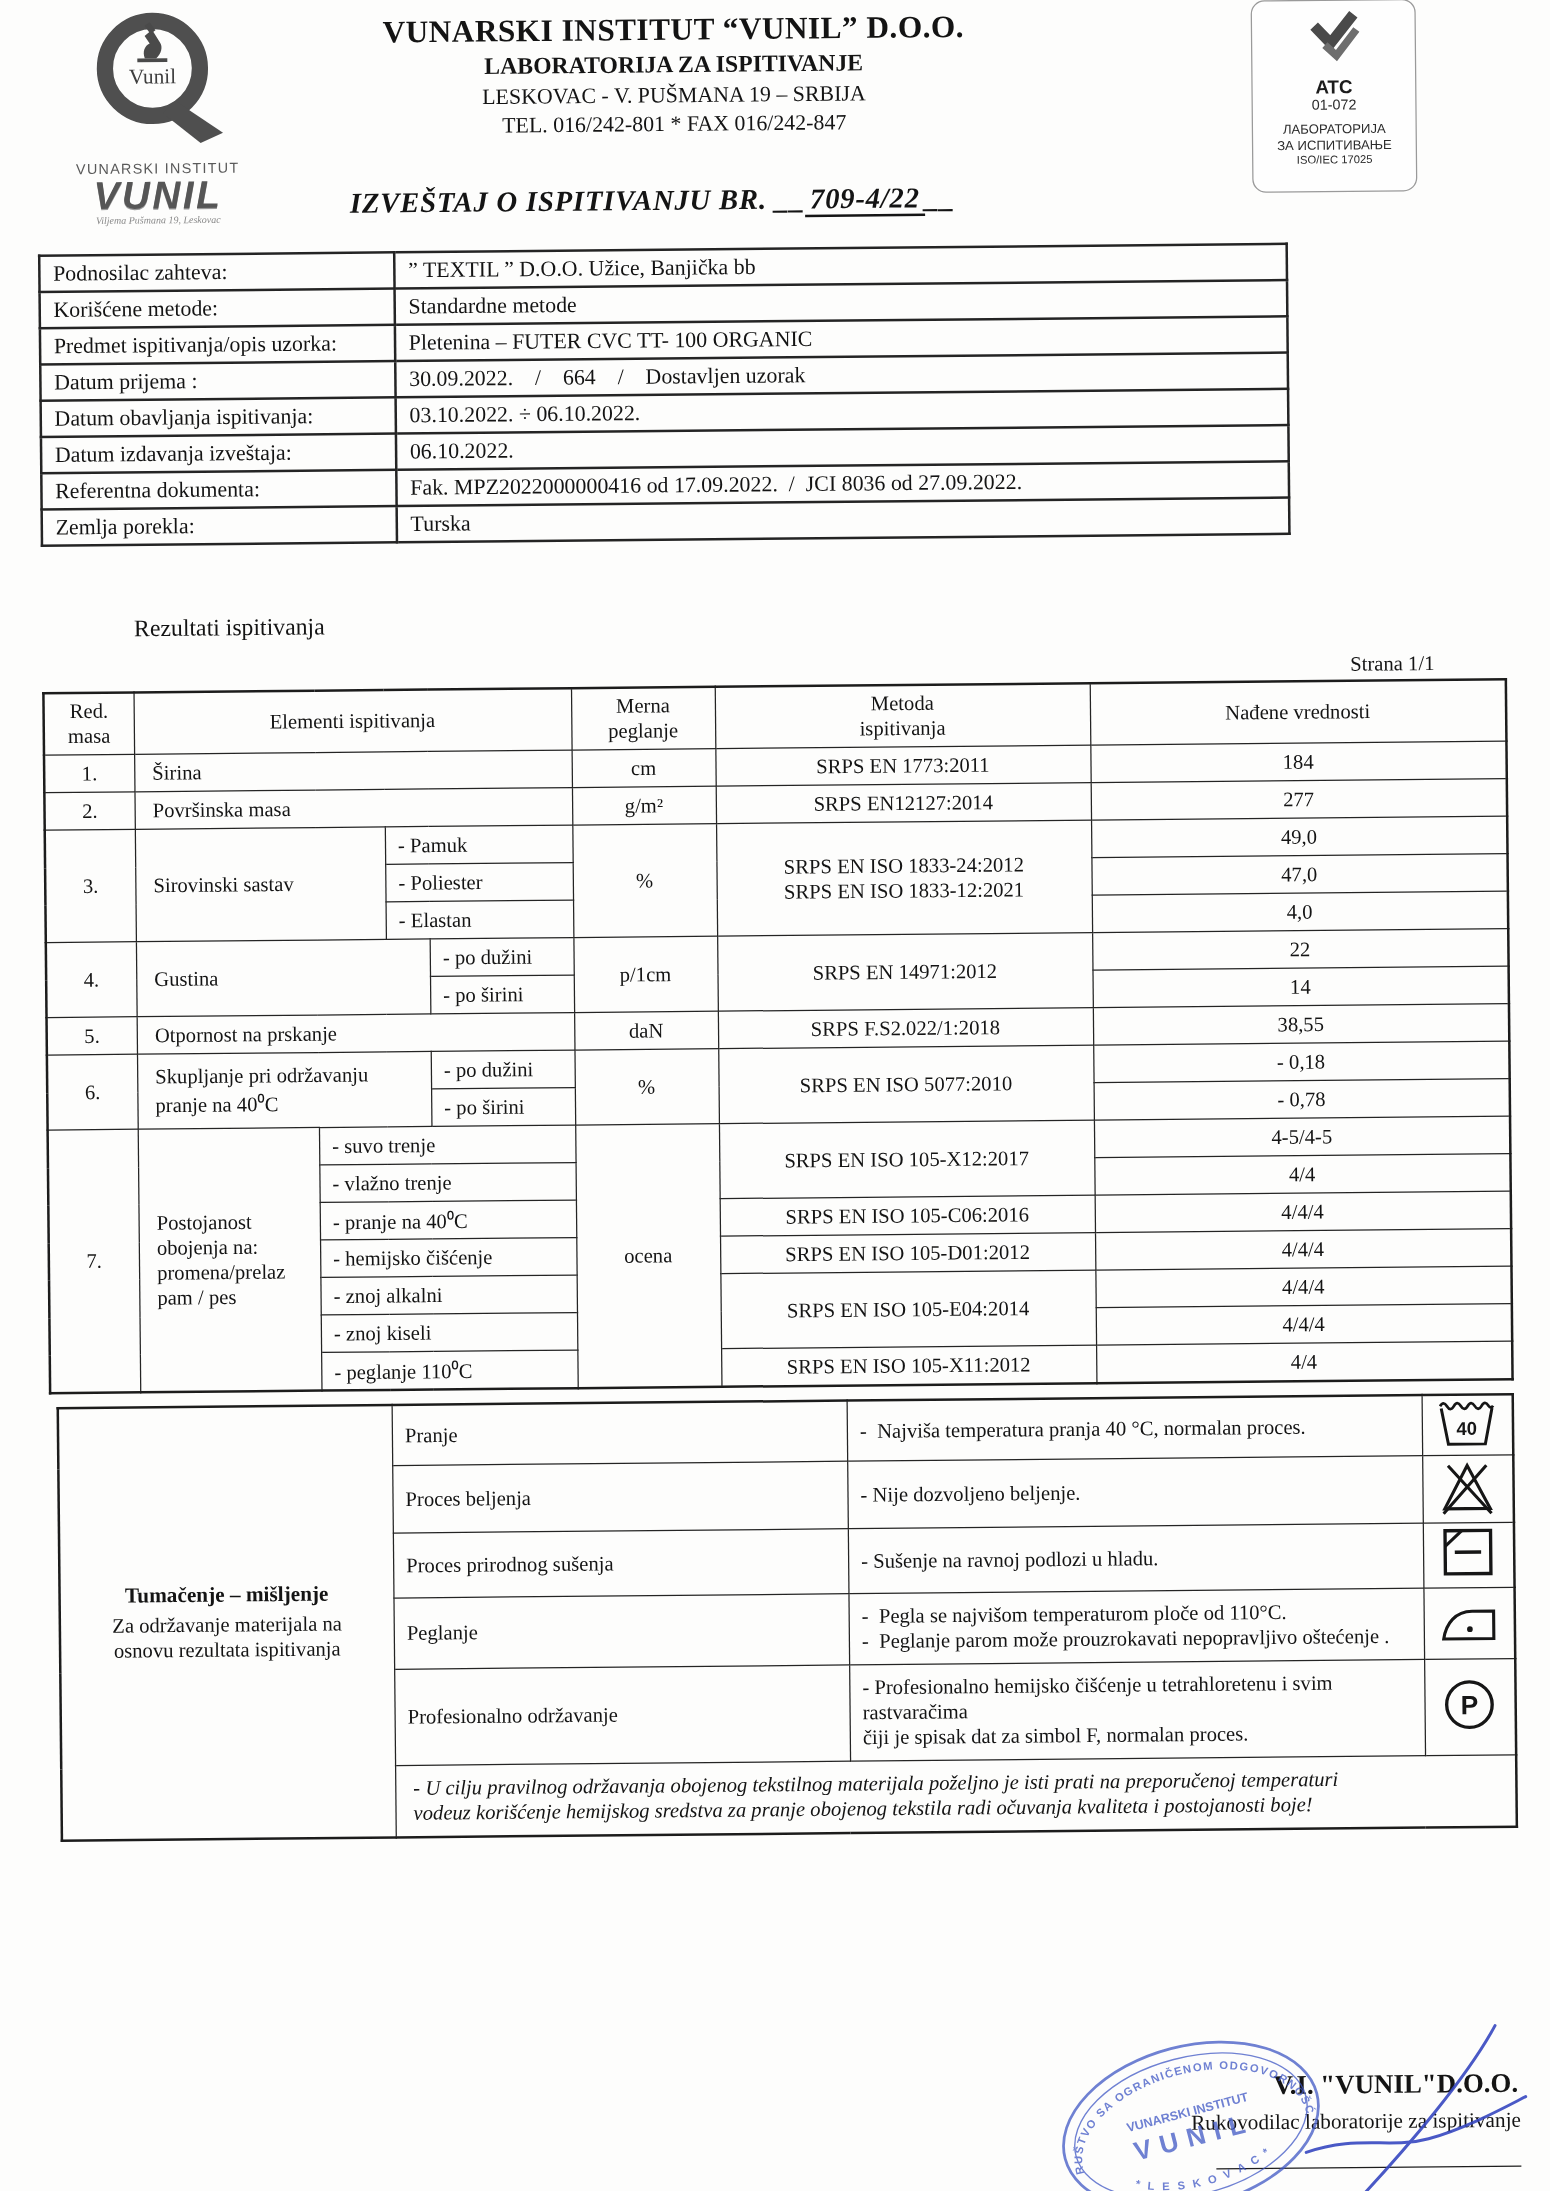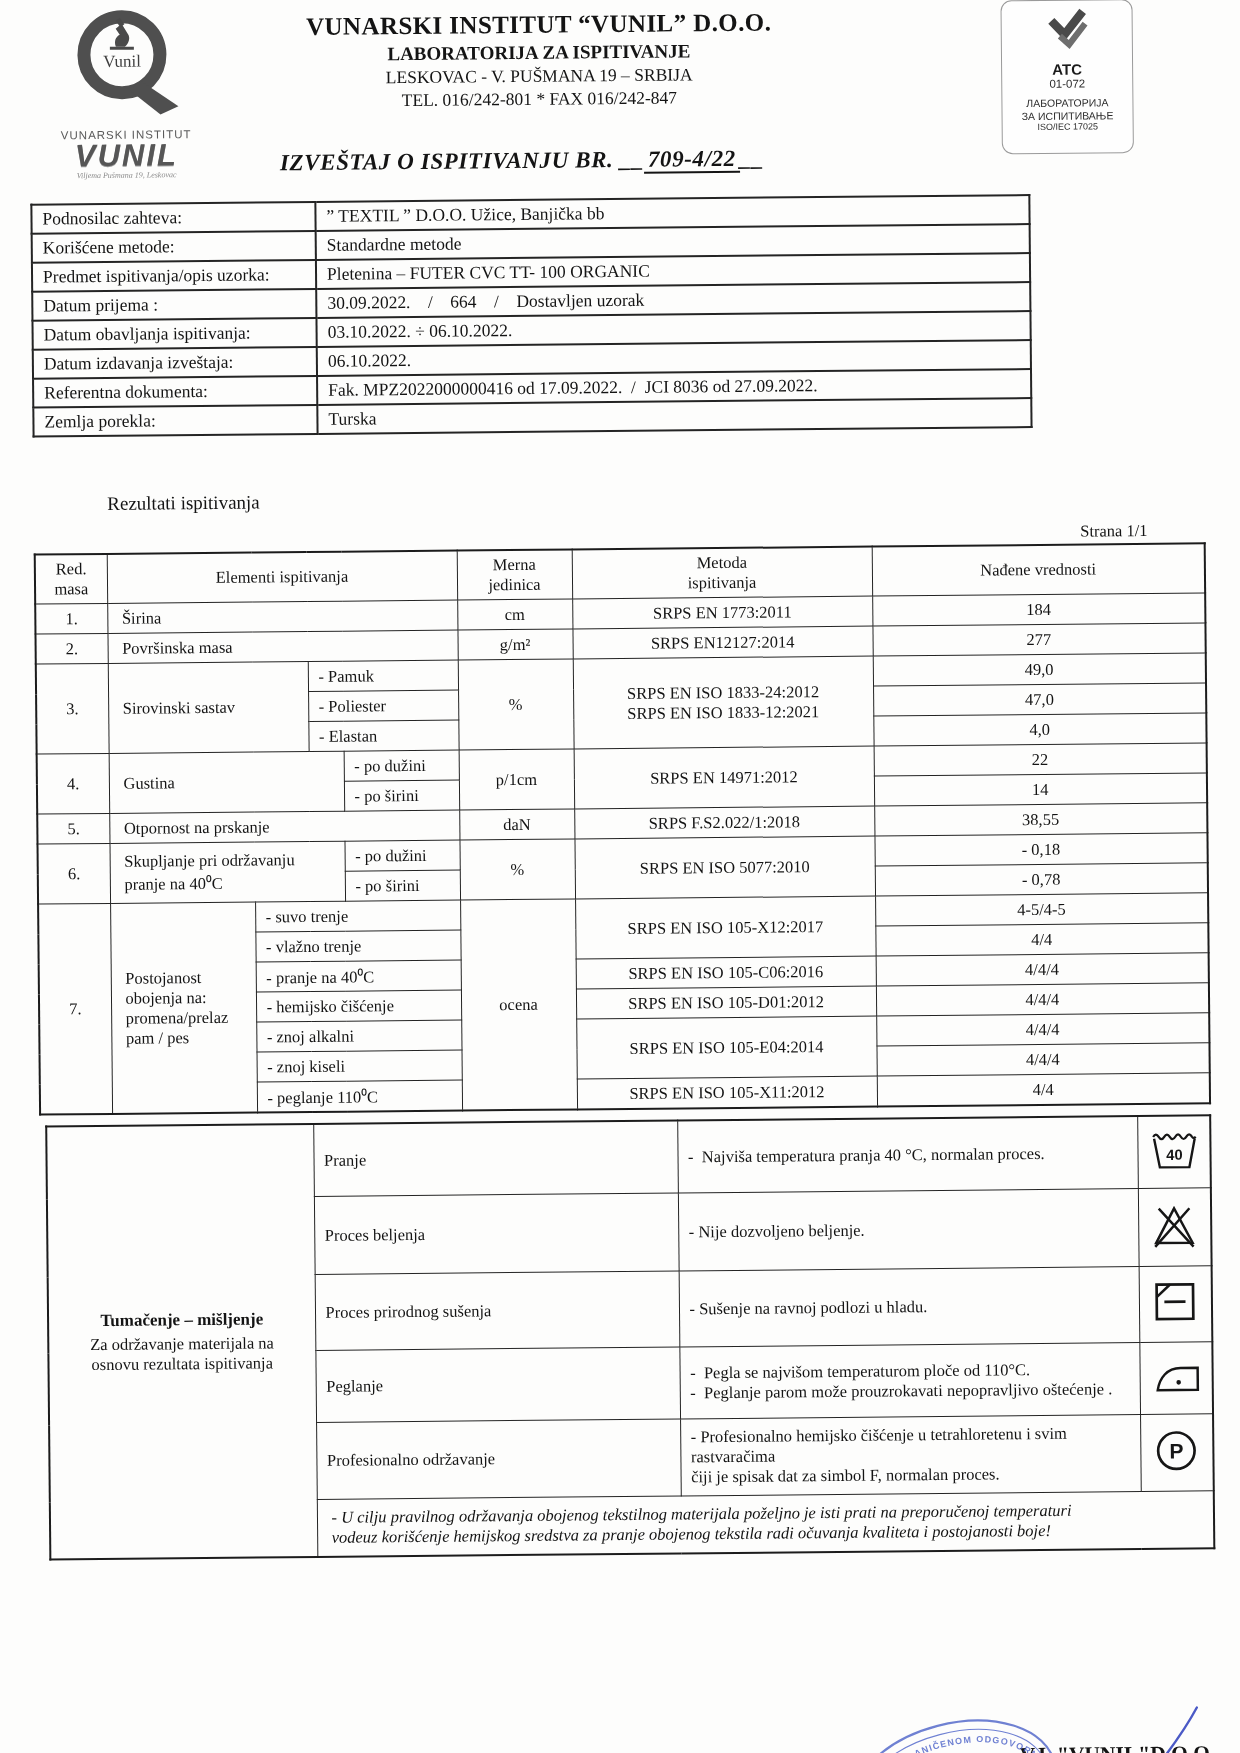--- a/index.html
+++ b/index.html
@@ -48,21 +48,21 @@
 
   
   .care-table { border-collapse:collapse; width:1164px; margin:10px 0 0 6px; table-layout:fixed; }
   .care-table td { border:1.9px solid #242424; font-size:16.5px; padding:8px 10px; }
   .care-table { border:2.5px solid #1c1c1c; }
   .care-left { text-align:center; vertical-align:middle; }
   .care-title { font-size:17px; font-weight:bold; }
   .care-sub { font-size:16.5px; margin-top:4px; }
   .care-label { vertical-align:middle; }
   .care-desc { vertical-align:middle; }
-  .care-icon { text-align:center; vertical-align:middle; padding:12px !important; }
+  .care-icon { text-align:center; vertical-align:middle; padding:0 !important; }
   .care-note { font-style:italic; font-size:16px; padding:8px 14px !important; }
 
   
   .sig-block { position:relative; height:212px; margin-top:118px; }
   .sig-company { position:absolute; right:2px; top:74px; font-size:21.5px; font-weight:bold; }
   .sig-role { position:absolute; right:0px; top:106px; font-size:17px; }
   .sig-line { position:absolute; right:0px; top:152px; width:244px; border-top:1.6px solid #1d1d1d; }
   .sig-svg { position:absolute; left:700px; top:-12px; width:480px; height:312px; pointer-events:none; }
 </style>
 </head>
@@ -163,21 +163,21 @@
       <col style="width:115px">
           <col style="width:300px">
           <col style="width:333px">
     </colgroup>
     <tbody>
       <tr>
         <th class="pre">Red.
 masa</th>
         <th colspan="4">Elementi ispitivanja</th>
         <th class="pre">Merna
-jedinica</th>
+peglanje</th>
         <th class="pre">Metoda
 ispitivanja</th>
         <th>Nađene vrednosti</th>
       </tr>
 
       <tr>
         <td class="c">1.</td>
         <td class="el" colspan="4">Širina</td>
         <td class="c">cm</td>
         <td class="c">SRPS EN 1773:2011</td>

